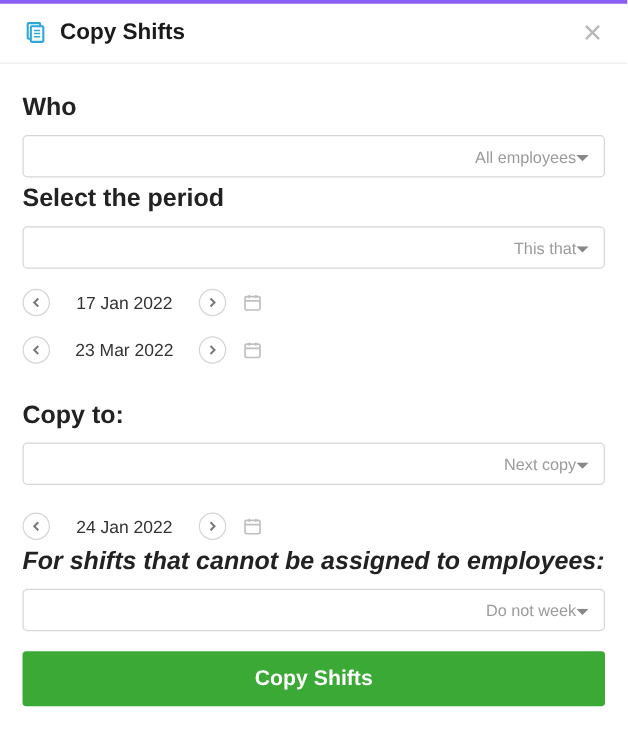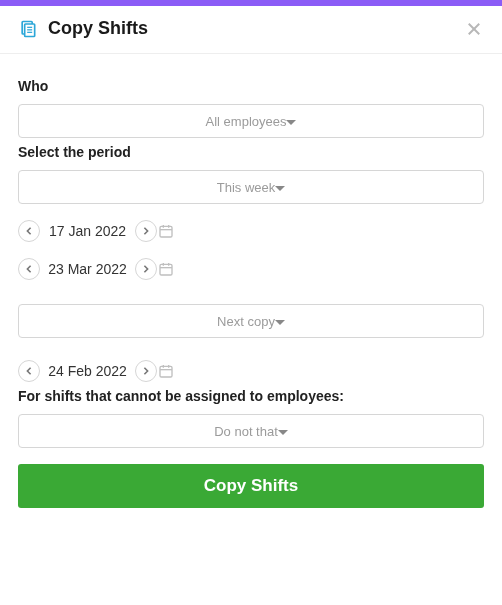--- a/index.html
+++ b/index.html
@@ -1,26 +1,26 @@
 <!DOCTYPE html>
 <html><head>
 <meta charset="utf-8">
 <style>
   * { box-sizing: border-box; margin: 0; padding: 0; }
   html, body { width: 502px; height: 605px; font-family: -apple-system, BlinkMacSystemFont, "Segoe UI", Arial, sans-serif; background: #fff; color: #222; }
-  .modal { width: 502px; height: 605px; border-top: 6px solid #8b5cf6; background: #fff; }
+  .modal { width: 502px; height: 605px; border-top: 3px solid #8b5cf6; background: #fff; }
   .header { display: flex; align-items: center; padding: 12px 18px 14px 18px; border-bottom: 1px solid #eee; }
   .header .title { font-size: 18px; font-weight: 700; color: #1a1a1a; margin-left: 10px; }
   .header .icon-wrap { width: 20px; height: 20px; color: #2ca7d8; display: flex; align-items: center; justify-content: center; }
   .header .close { margin-left: auto; color: #b7b7b7; cursor: pointer; width: 20px; height: 20px; display: flex; align-items: center; justify-content: center; }
   .body { padding: 18px 18px 0 18px; }
-  .label { font-size: 14px; font-weight: 700; color: #222; margin-bottom: 10px; margin-top: 6px; }
-  .select { width: 100%; border: 1px solid #d6d6d6; border-radius: 4px; height: 34px; padding: 16px 12px; font-size: 13px; color: #9b9b9b; background: #fff; display: flex; align-items: center; justify-content: center; cursor: pointer; }
+  .label { font-size: 20px; font-weight: 700; color: #222; margin-bottom: 10px; margin-top: 6px; }
+  .select { width: 100%; border: 1px solid #d6d6d6; border-radius: 4px; height: 34px; padding: 16px 12px; font-size: 13px; color: #9b9b9b; background: #fff; display: flex; align-items: center; justify-content: flex-end; cursor: pointer; }
   .select .caret { color: #888; }
-  .date-row { display: flex; align-items: center; margin-top: 16px; }
+  .date-row { display: flex; align-items: center; gap: 12px; margin-top: 16px; }
   .circle-btn { width: 22px; height: 22px; border: 1px solid #d6d6d6; border-radius: 50%; background: #fff; display: flex; align-items: center; justify-content: center; cursor: pointer; color: #777; }
   .circle-btn svg { width: 8px; height: 8px; }
   .date-text { font-size: 14px; color: #333; min-width: 95px; text-align: center; }
   .cal-icon { width: 18px; height: 18px; color: #bfbfbf; display: flex; align-items: center; justify-content: center; }
   .section-gap { height: 24px; }
   .footer { padding: 16px 18px 22px 18px; }
   .primary-btn { width: 100%; height: 44px; background: #3aa935; color: #fff; font-size: 17px; font-weight: 700; border: none; border-radius: 3px; cursor: pointer; }
   .spacer-top { }
 </style>
 </head>
@@ -54,21 +54,21 @@
       <span>All employees</span>
       <span class="caret">
         <svg viewBox="0 0 10 6" width="10" height="6" fill="currentColor">
             <path d="M0 0 L5 5 L10 0 Z"></path>
           </svg>
       </span>
     </div>
 
     <div class="label spacer-top">Select the period</div>
     <div class="select">
-      <span>This week</span>
+      <span>This that</span>
       <span class="caret">
         <svg viewBox="0 0 10 6" width="10" height="6" fill="currentColor">
             <path d="M0 0 L5 5 L10 0 Z"></path>
           </svg>
       </span>
     </div>
 
     <div class="date-row">
       <span class="circle-btn">
         <svg viewBox="0 0 10 10" stroke="currentColor" stroke-width="2" fill="none">
@@ -108,54 +108,55 @@
             <rect x="3" y="5" width="18" height="16" rx="2"></rect>
             <line x1="3" y1="10" x2="21" y2="10"></line>
             <line x1="8" y1="3" x2="8" y2="7"></line>
             <line x1="16" y1="3" x2="16" y2="7"></line>
           </svg>
       </span>
     </div>
 
     <div class="section-gap"></div>
 
+    <div class="label">Copy to:</div>
     <div class="select">
       <span>Next copy</span>
       <span class="caret">
         <svg viewBox="0 0 10 6" width="10" height="6" fill="currentColor">
             <path d="M0 0 L5 5 L10 0 Z"></path>
           </svg>
       </span>
     </div>
 
     <div class="date-row" style="margin-top:22px;">
       <span class="circle-btn">
         <svg viewBox="0 0 10 10" stroke="currentColor" stroke-width="2" fill="none">
             <polyline points="7,1 3,5 7,9"></polyline>
           </svg>
       </span>
-      <span class="date-text">24 Feb 2022</span>
+      <span class="date-text">24 Jan 2022</span>
       <span class="circle-btn">
         <svg viewBox="0 0 10 10" stroke="currentColor" stroke-width="2" fill="none">
             <polyline points="3,1 7,5 3,9"></polyline>
           </svg>
       </span>
       <span class="cal-icon">
         <svg viewBox="0 0 24 24" width="16" height="16" fill="none" stroke="currentColor" stroke-width="2">
             <rect x="3" y="5" width="18" height="16" rx="2"></rect>
             <line x1="3" y1="10" x2="21" y2="10"></line>
             <line x1="8" y1="3" x2="8" y2="7"></line>
             <line x1="16" y1="3" x2="16" y2="7"></line>
           </svg>
       </span>
     </div>
 
-    <div class="label spacer-top" style="font-weight:700;">For shifts that cannot be assigned to employees:</div>
+    <div class="label spacer-top" style="font-weight:700;font-style:italic;">For shifts that cannot be assigned to employees:</div>
     <div class="select">
-      <span>Do not that</span>
+      <span>Do not week</span>
       <span class="caret">
         <svg viewBox="0 0 10 6" width="10" height="6" fill="currentColor">
             <path d="M0 0 L5 5 L10 0 Z"></path>
           </svg>
       </span>
     </div>
 
   </div>
 
   <div class="footer">

